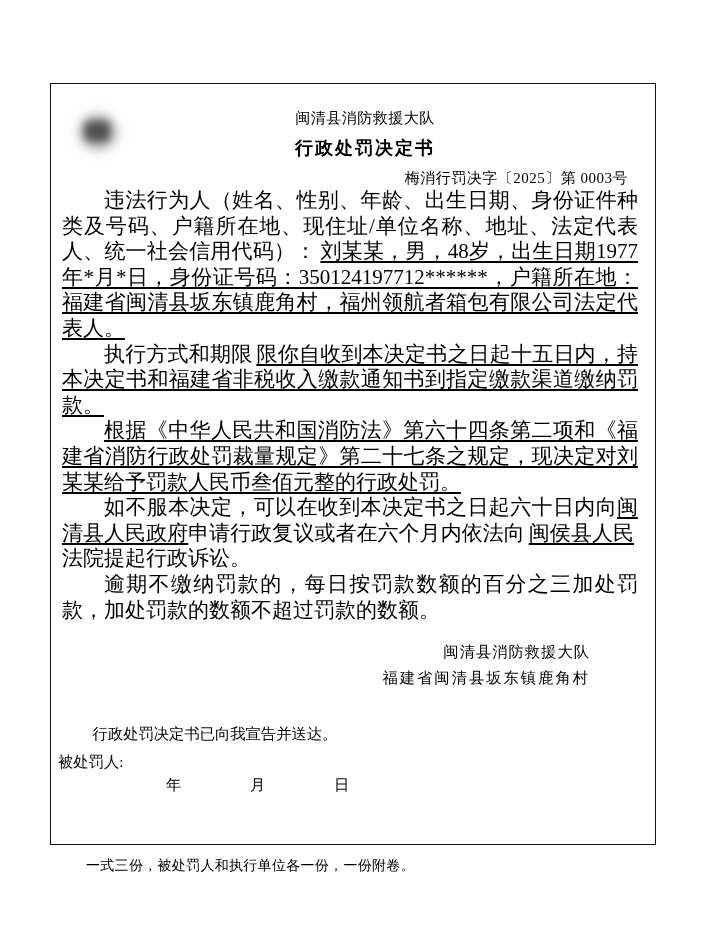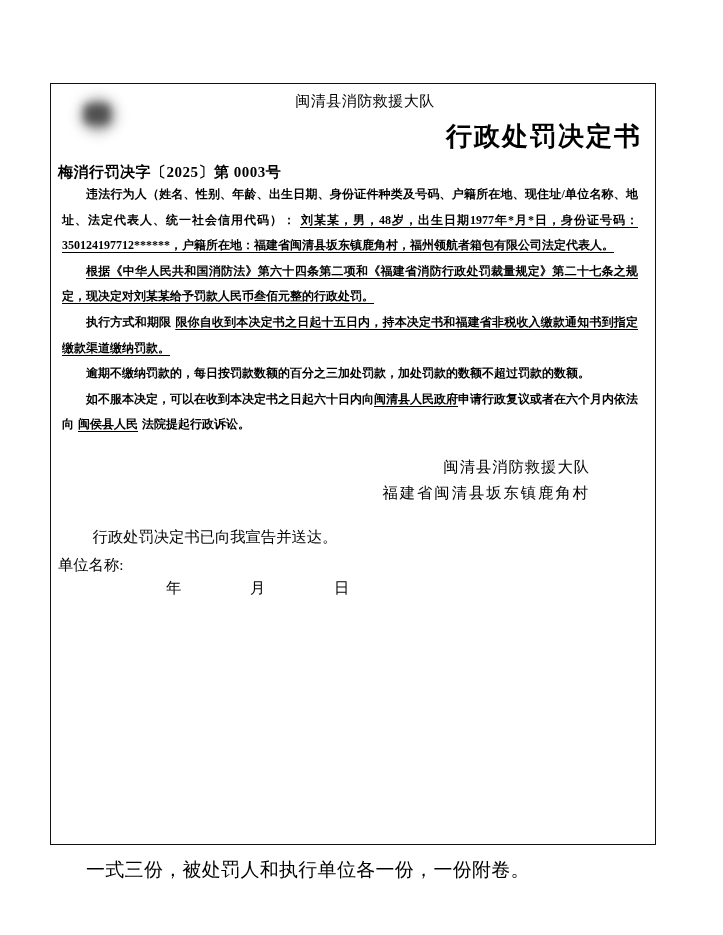--- a/index.html
+++ b/index.html
@@ -24,21 +24,21 @@
     width: 606px;
     height: 762px;
     border: 1.6px solid #111;
     box-sizing: border-box;
   }
 
   
   #doc-body {
     position: absolute;
     left: 50px;
-    top: 74px;
+    top: 91px;
     width: 600px;
     height: 762px;
     box-sizing: border-box;
     padding: 8px 8px 16px 8px;
   }
 
   
   #seal-redaction {
     position: absolute;
     left: 22px;
@@ -62,63 +62,62 @@
 
   
   .org-line {
     text-align: center;
     font-size: 15px;
     letter-spacing: 0.5px;
     margin: 10px 0 0 0;
     padding-left: 30px;
   }
   .doc-title {
-    text-align: right;
-    font-size: 26px;
+    text-align: center;
+    font-size: 18px;
     font-weight: bold;
     letter-spacing: 2px;
     margin: 8px 0 0 0;
     padding-left: 30px;
     font-family: "Liberation Serif", "DejaVu Serif", serif;
   }
   .doc-number {
+    text-align: right;
     font-size: 15px;
     margin: 9px 14px 0 0;
     letter-spacing: 0.5px;
-    font-weight: bold;
   }
 
   
   .para {
-    font-size: 12px;
+    font-size: 21px;
     line-height: 25.6px;
     text-align: justify;
     text-justify: inter-ideograph;
     margin: 0;
     padding: 0 4px 0 4px;
     text-indent: 2em;
-    font-weight: bold;
   }
   .u   { text-decoration: underline; text-underline-offset: 2.5px; }
   .gap { display: inline-block; width: 4px; }
 
   
   .sign-block {
     margin-top: 16px;
     padding-right: 52px;
     text-align: right;
     font-size: 15.3px;
     line-height: 26px;
     letter-spacing: 1px;
   }
   .sign-date { letter-spacing: 2px; }
 
   
   .ack {
-    margin-top: 18px;
+    margin-top: 30px;
     font-size: 15.3px;
     line-height: 26px;
     padding-left: 4px;
     text-indent: 2em;
   }
   .punished-label {
     font-size: 15.3px;
     line-height: 26px;
     padding-left: 0px;
     margin-top: 2px;
@@ -129,56 +128,56 @@
   }
   .date-fill span { display: inline-block; }
   .date-y { width: 84px; }
   .date-m { width: 84px; }
 
   
   .footnote {
     position: absolute;
     left: 86px;
     top: 857px;
-    font-size: 19px;
+    font-size: 14px;
     letter-spacing: 0.3px;
   }
 </style>
 </head>
 <body>
 
 <div id="doc-frame"></div>
 
 <div id="doc-body">
 
   <div id="seal-redaction"></div>
   <div id="seal-redaction-core"></div>
 
   <div class="org-line">闽清县消防救援大队</div>
   <div class="doc-title">行政处罚决定书</div>
   <div class="doc-number">梅消行罚决字〔2025〕第 0003号</div>
 
   <p class="para"><span>违法行为人（姓名、性别、年龄、出生日期、身份证件种类及号码、户籍所在地、现住址/单位名称、地址、法定代表人、统一社会信用代码）：</span><span class="gap"></span><span class="u">刘某某，男，48岁，出生日期1977年*月*日，身份证号码：350124197712******，户籍所在地：福建省闽清县坂东镇鹿角村，福州领航者箱包有限公司法定代表人。</span></p>
 
 
+  <p class="para"><span>执行方式和期限</span><span class="gap"></span><span class="u">限你自收到本决定书之日起十五日内，持本决定书和福建省非税收入缴款通知书到指定缴款渠道缴纳罚款。</span></p>
+
   <p class="para"><span class="u">根据《中华人民共和国消防法》第六十四条第二项和《福建省消防行政处罚裁量规定》第二十七条之规定，现决定对刘某某给予罚款人民币叁佰元整的行政处罚。</span></p>
 
-  <p class="para"><span>执行方式和期限</span><span class="gap"></span><span class="u">限你自收到本决定书之日起十五日内，持本决定书和福建省非税收入缴款通知书到指定缴款渠道缴纳罚款。</span></p>
+  <p class="para"><span>如不服本决定，可以在收到本决定书之日起六十日内向</span><span class="u">闽清县人民政府</span><span>申请行政复议或者在六个月内依法向</span><span class="gap"></span><span class="u">闽侯县人民</span><span class="gap"></span><span>法院提起行政诉讼。</span></p>
 
   <p class="para"><span>逾期不缴纳罚款的，每日按罚款数额的百分之三加处罚款，加处罚款的数额不超过罚款的数额。</span></p>
-
-  <p class="para"><span>如不服本决定，可以在收到本决定书之日起六十日内向</span><span class="u">闽清县人民政府</span><span>申请行政复议或者在六个月内依法向</span><span class="gap"></span><span class="u">闽侯县人民</span><span class="gap"></span><span>法院提起行政诉讼。</span></p>
 
 
   <div class="sign-block">
     <div>闽清县消防救援大队</div>
     <div class="sign-date">福建省闽清县坂东镇鹿角村</div>
   </div>
 
   <div class="ack">行政处罚决定书已向我宣告并送达。</div>
-  <div class="punished-label">单位名称:</div>
+  <div class="punished-label">被处罚人:</div>
   <div class="date-fill">
     <span class="date-y">年</span><span class="date-m">月</span><span>日</span>
   </div>
 
 </div>
 
 <div class="footnote">一式三份，被处罚人和执行单位各一份，一份附卷。</div>
 
 </body></html>

